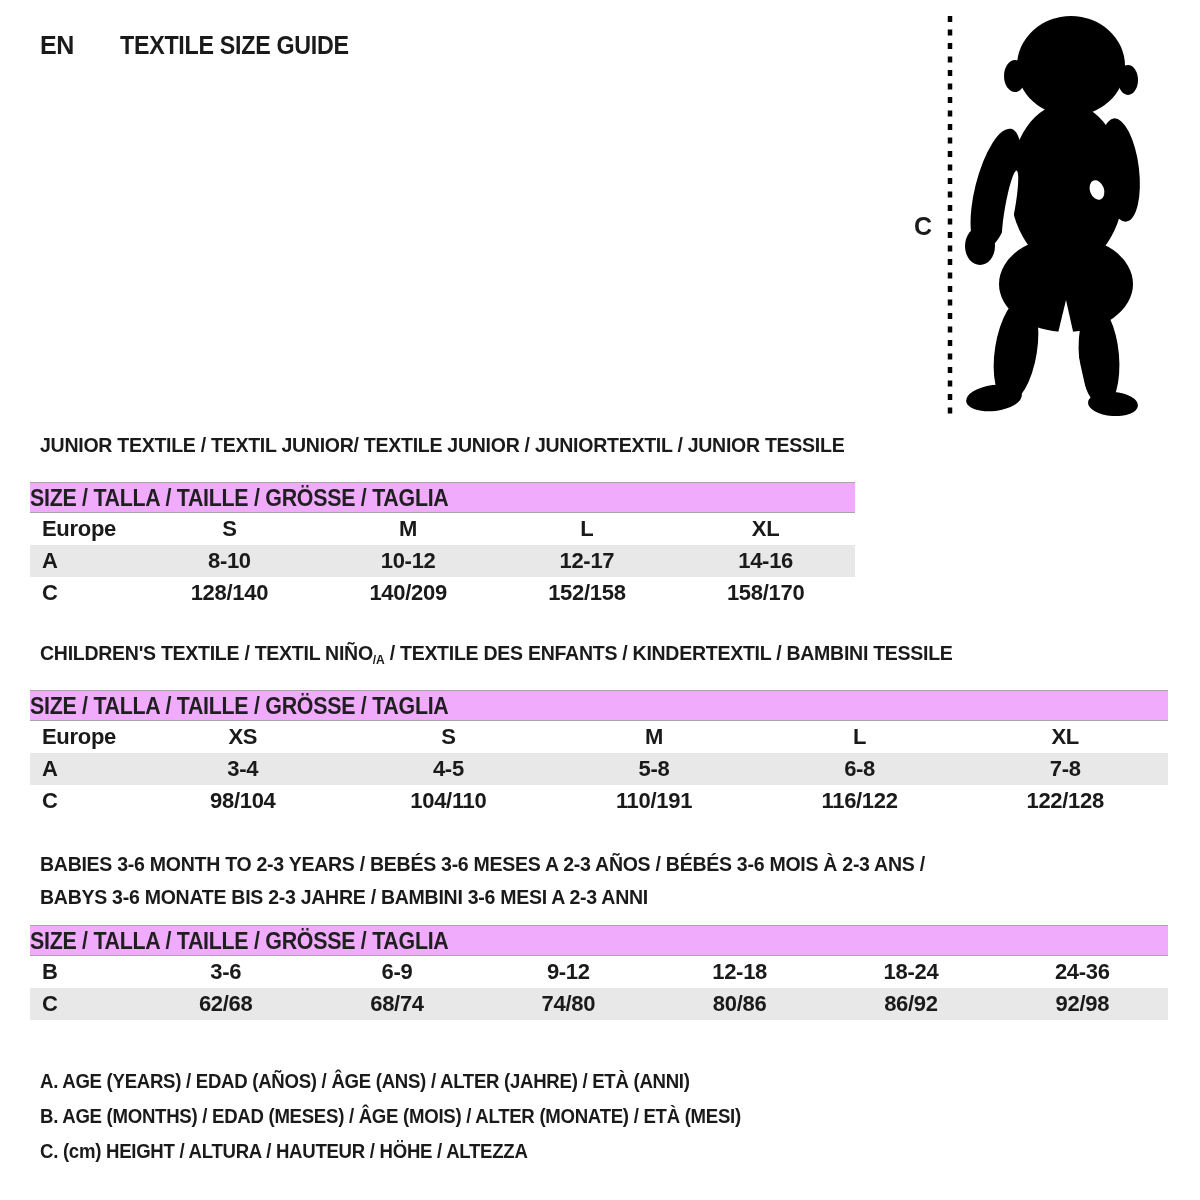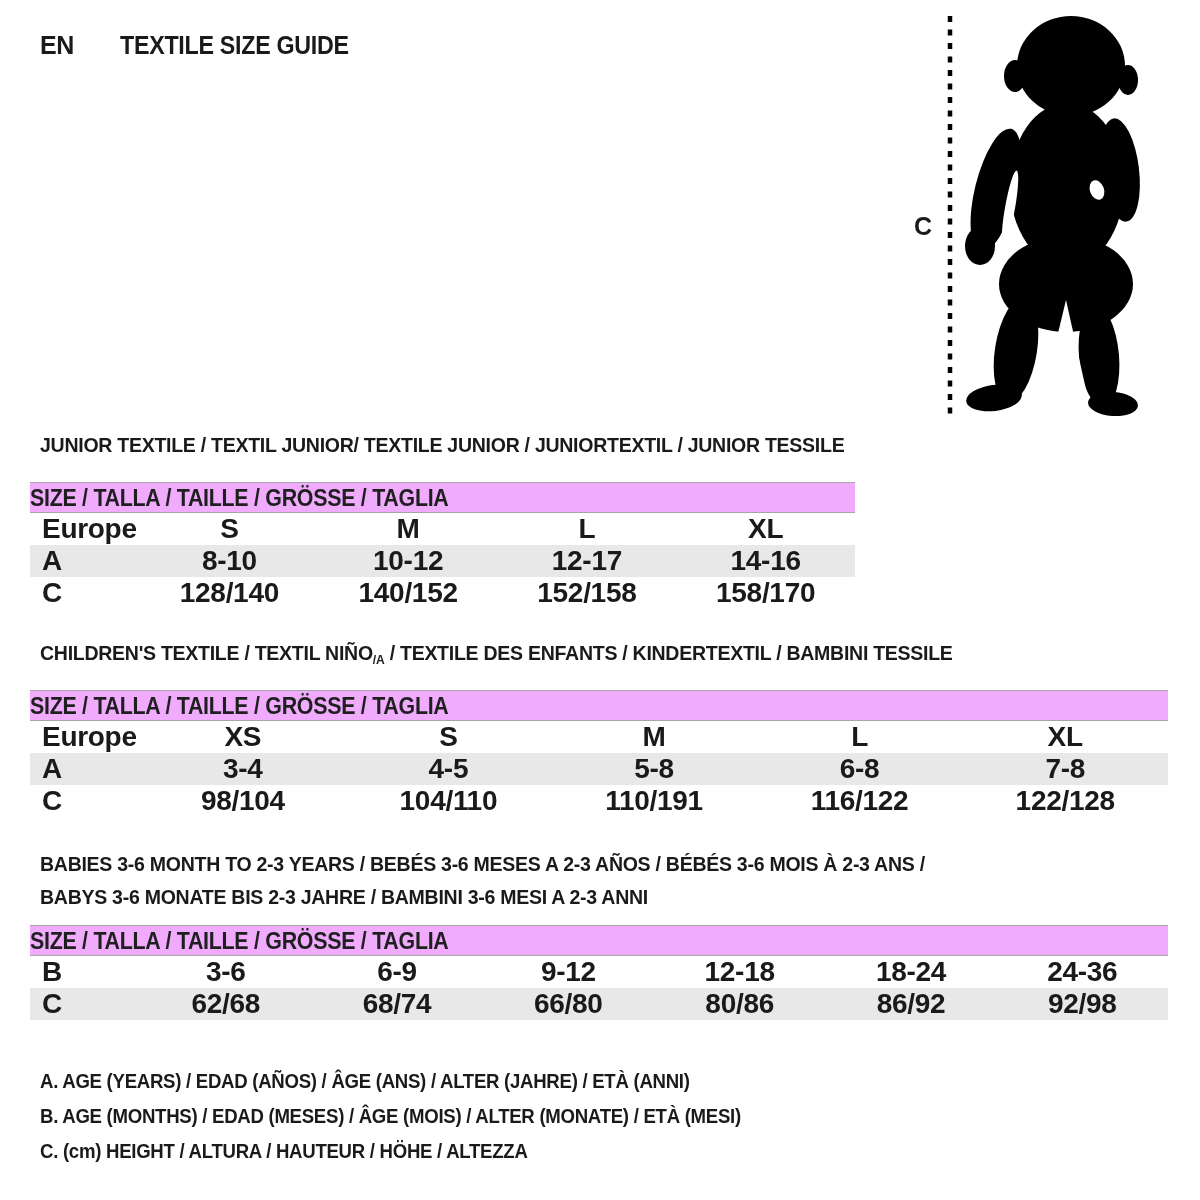--- a/index.html
+++ b/index.html
@@ -52,21 +52,21 @@
   #children-table { top:690px; width:1138px; }
   #babies-table { top:925px; width:1138px; }
   .tbl-head {
     height:31px;
     background:#f0abfc;
     border-top:1px solid #a6a6a6;
     border-bottom:1px solid #a6a6a6;
     display:flex; align-items:flex-end;
     font-size:23px; font-weight:700; color:#1f1f1f;
   }
-  .trow { display:flex; align-items:center; height:32px; font-size:28px; font-weight:700; }
+  .trow { display:flex; align-items:center; height:32px; font-size:22px; font-weight:700; }
   .trow .tc.label { flex:0 0 110px; text-align:left; padding-left:12px; }
   .tc { flex:1; text-align:center; white-space:nowrap; }
   .alt { background:#e8e8e8; }
 
   
   .legend {
     position:absolute; left:40px; top:1064px;
     line-height:35px; font-size:20px; font-weight:700;
     transform:scaleX(0.93); transform-origin:0 0;
     white-space:nowrap;
@@ -126,21 +126,21 @@
     <div class="trow alt">
       <div class="tc label">A</div>
       <div class="tc">8-10</div>
       <div class="tc">10-12</div>
       <div class="tc">12-17</div>
       <div class="tc">14-16</div>
     </div>
     <div class="trow">
       <div class="tc label">C</div>
       <div class="tc">128/140</div>
-      <div class="tc">140/152</div>
+      <div class="tc">140/209</div>
       <div class="tc">152/158</div>
       <div class="tc">158/170</div>
     </div>
   </div>
 
   <div class="section-heading" id="children-heading">
     <span>CHILDREN'S TEXTILE / TEXTIL NIÑO</span><span class="sub">/A</span><span> / TEXTILE DES ENFANTS / KINDERTEXTIL / BAMBINI TESSILE</span>
   </div>
   <div class="tbl" id="children-table">
     <div class="tbl-head">
@@ -186,21 +186,21 @@
       <div class="tc">6-9</div>
       <div class="tc">9-12</div>
       <div class="tc">12-18</div>
       <div class="tc">18-24</div>
       <div class="tc">24-36</div>
     </div>
     <div class="trow alt">
       <div class="tc label">C</div>
       <div class="tc">62/68</div>
       <div class="tc">68/74</div>
-      <div class="tc">66/80</div>
+      <div class="tc">74/80</div>
       <div class="tc">80/86</div>
       <div class="tc">86/92</div>
       <div class="tc">92/98</div>
     </div>
   </div>
 
   <div class="legend">
     <div>A. AGE (YEARS) / EDAD (AÑOS) / ÂGE (ANS) / ALTER (JAHRE) / ETÀ (ANNI)</div>
     <div>B. AGE (MONTHS) / EDAD (MESES) / ÂGE (MOIS) / ALTER (MONATE) / ETÀ (MESI)</div>
     <div>C. (cm) HEIGHT / ALTURA / HAUTEUR / HÖHE / ALTEZZA</div>

